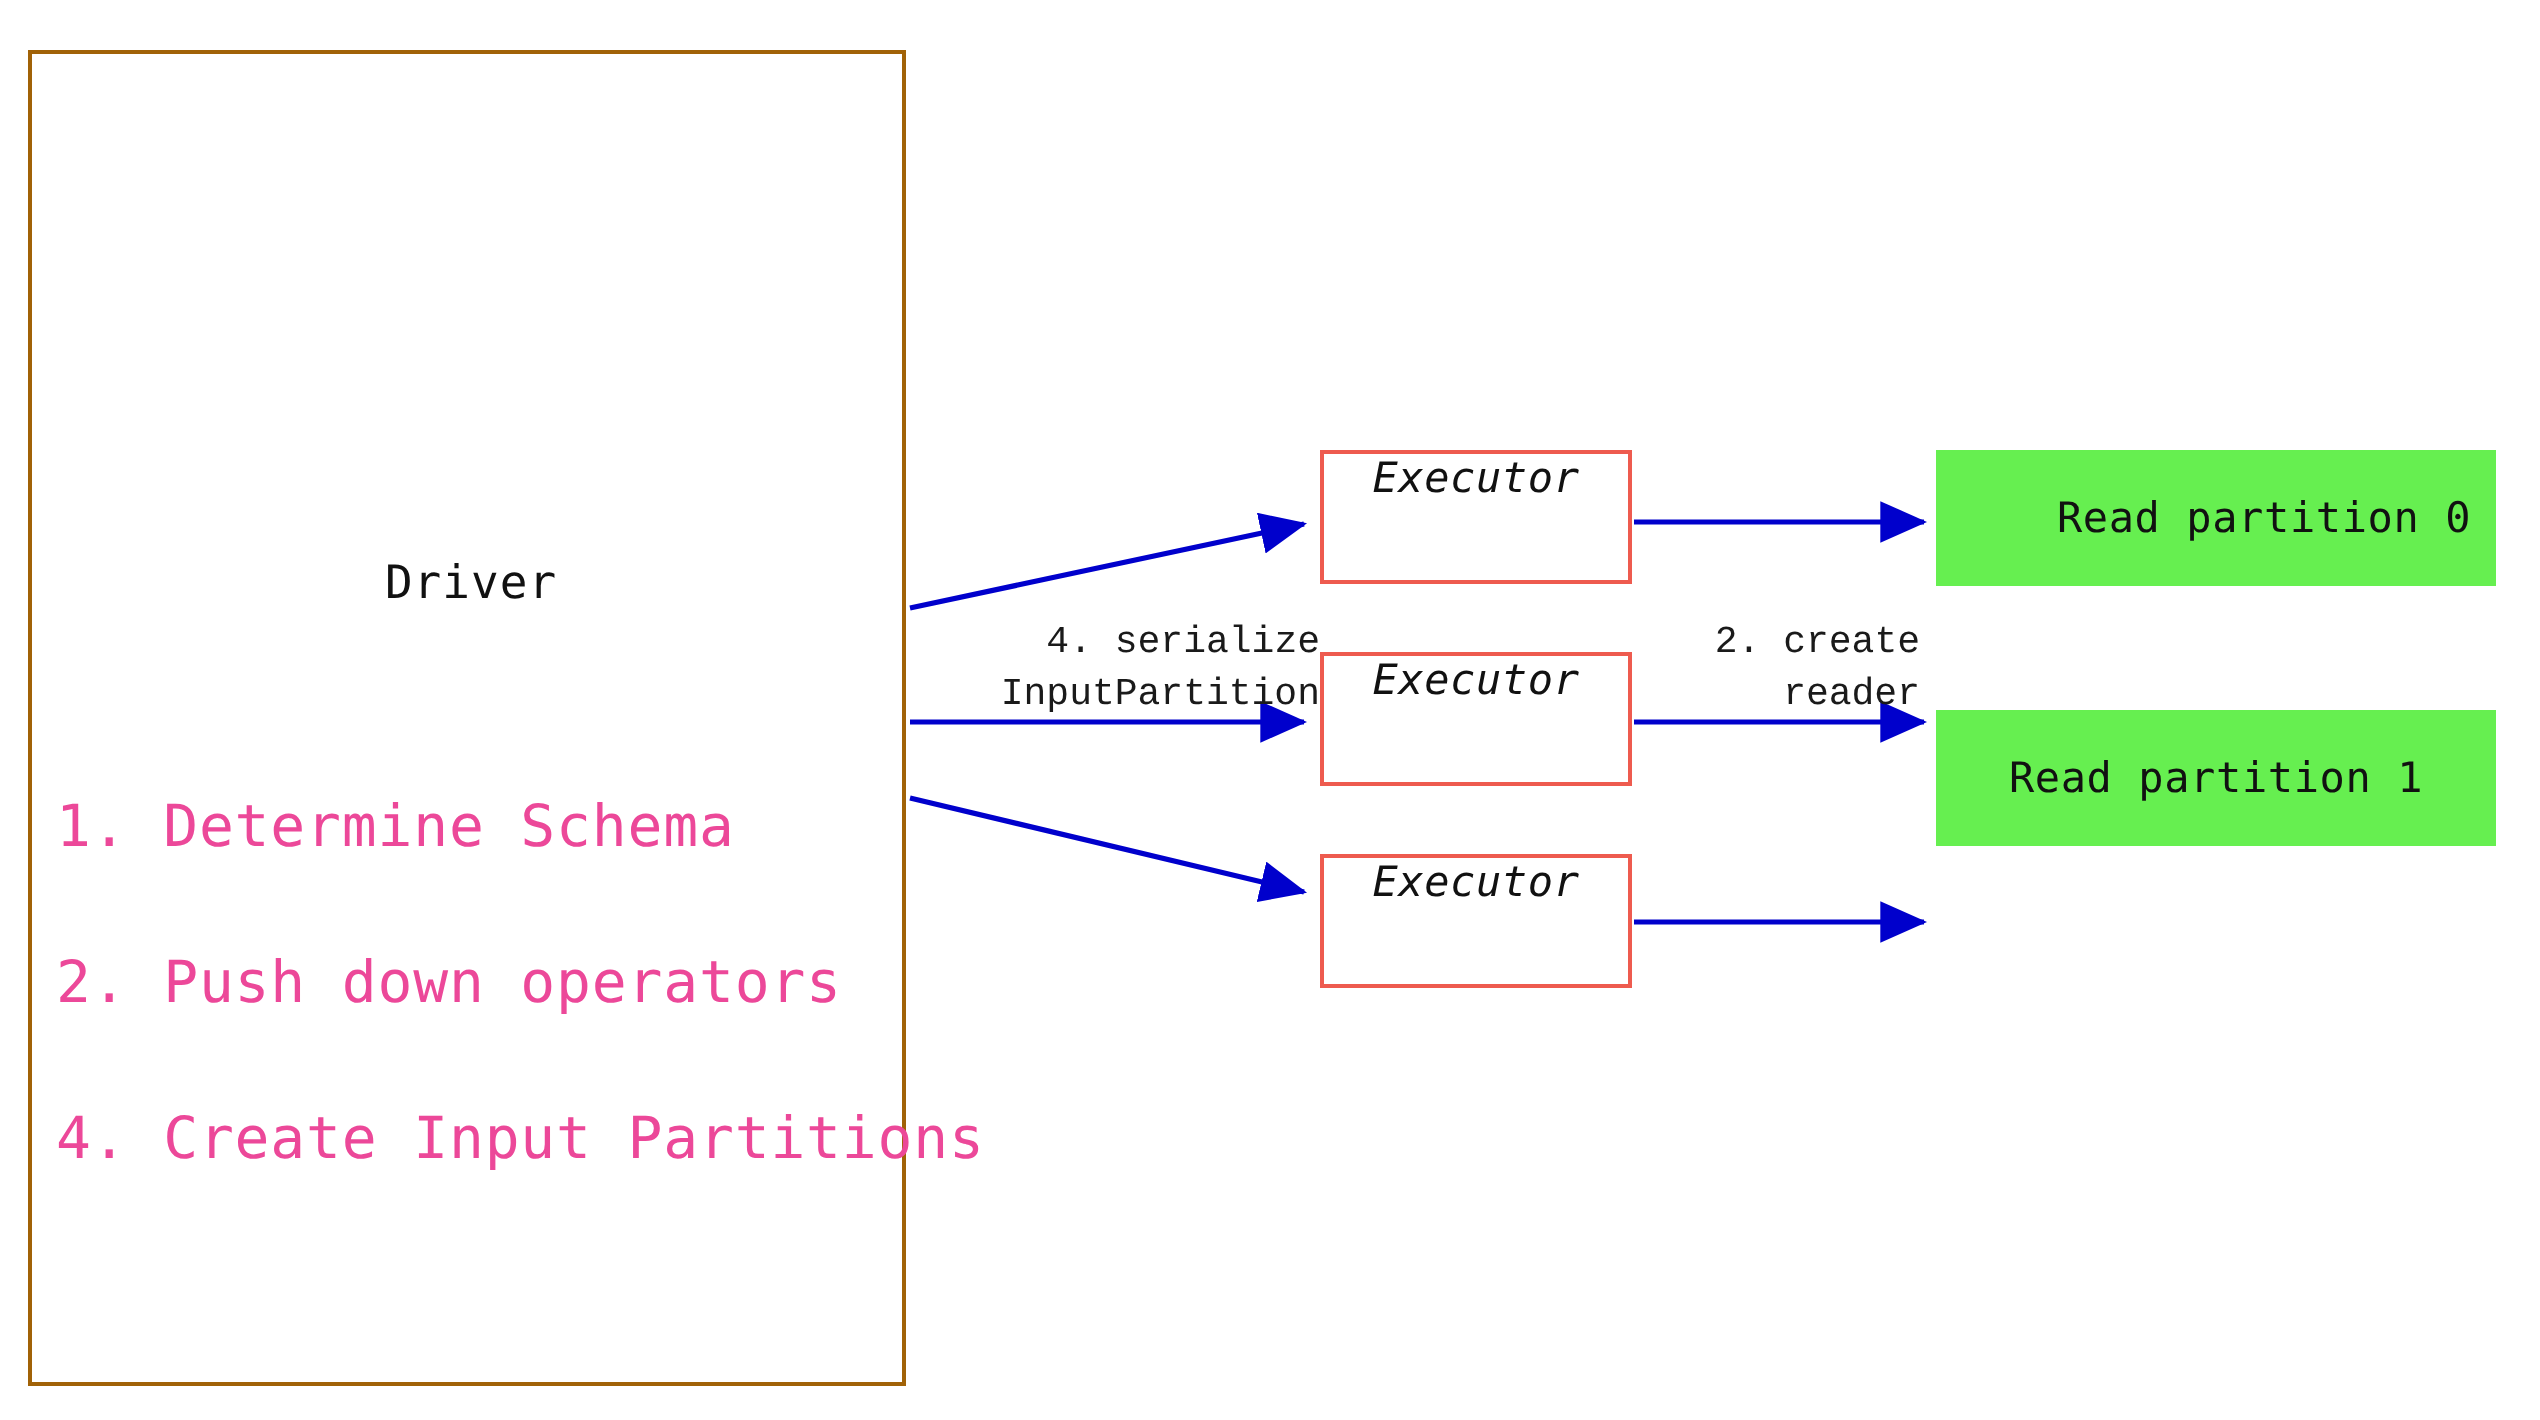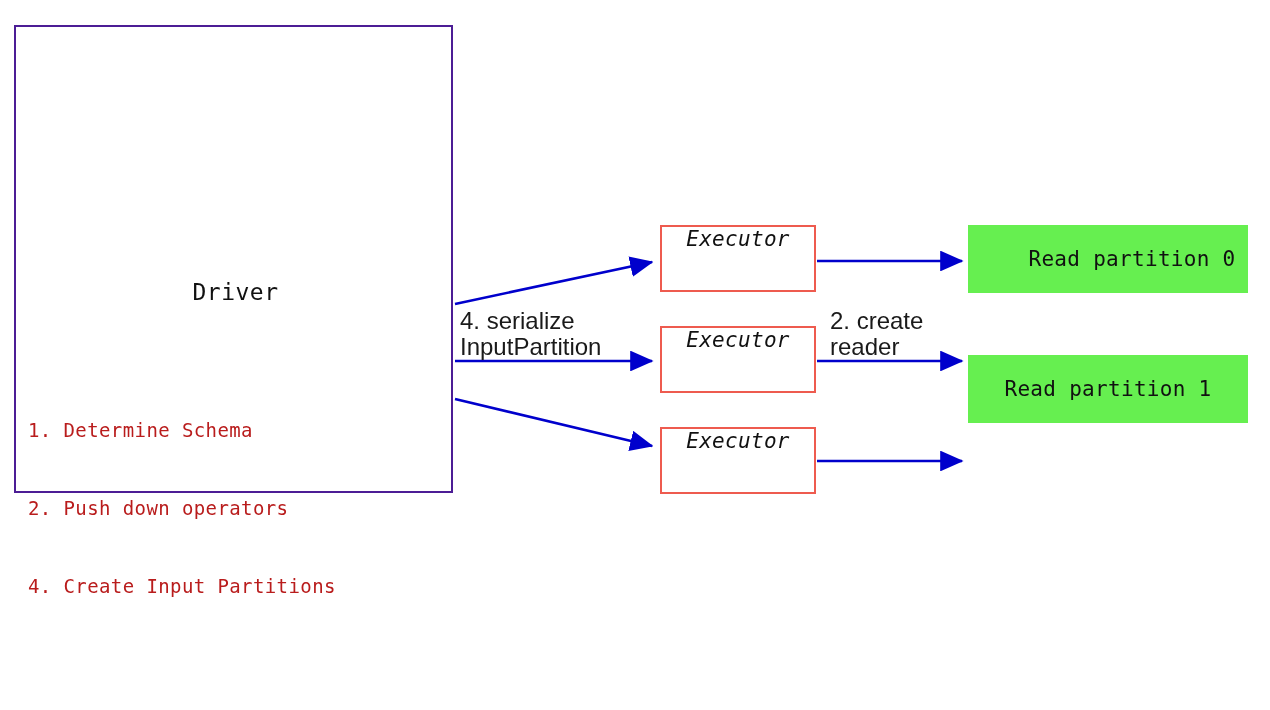--- a/index.html
+++ b/index.html
@@ -23,44 +23,44 @@
     height: 710px;
     pointer-events: none;
   }
 
   
   .driver-box {
     position: absolute;
     left: 14px;
     top: 25px;
     width: 439px;
-    height: 468px;
+    height: 668px;
     box-sizing: border-box;
-    border: 2px solid #4c1d95;
+    border: 2px solid #a16207;
     background: #ffffff;
   }
   .driver-title {
     position: absolute;
     left: 0;
     top: 252px;
     width: 439px;
     text-align: center;
     font-family: "DejaVu Sans Mono", "Liberation Mono", monospace;
     font-size: 23px;
     color: #111111;
     letter-spacing: 0.5px;
   }
   .driver-steps {
     position: absolute;
     left: 12px;
-    top: 338px;
+    top: 321px;
     font-family: "DejaVu Sans Mono", "Liberation Mono", monospace;
-    font-size: 19px;
+    font-size: 29px;
     line-height: 26px;
-    color: #b91c1c;
+    color: #ec4899;
     white-space: pre;
     letter-spacing: 0.4px;
   }
   .driver-steps div { white-space: pre; }
 
   
   .executor-box {
     position: absolute;
     left: 660px;
     width: 156px;
@@ -101,25 +101,25 @@
     color: #111111;
     letter-spacing: 0.3px;
   }
   #partition-0 { top: 225px; padding-left: 48px; }
   #partition-1 { top: 326px; margin-top: 29px; }
   #partition-2 { top: 427px; }
 
   
   .edge-label {
     position: absolute;
-    font-family: Liberation Sans, sans-serif;
-    font-size: 24px;
+    font-family: Liberation Mono, monospace;
+    font-size: 19px;
     line-height: 26px;
     color: #1a1a1a;
-    text-align: left;
+    text-align: right;
     white-space: nowrap;
   }
   #edge-label-serialize {
     left: 460px;
     top: 308px;
     width: 200px;
   }
   #edge-label-create-reader {
     left: 830px;
     top: 308px;

